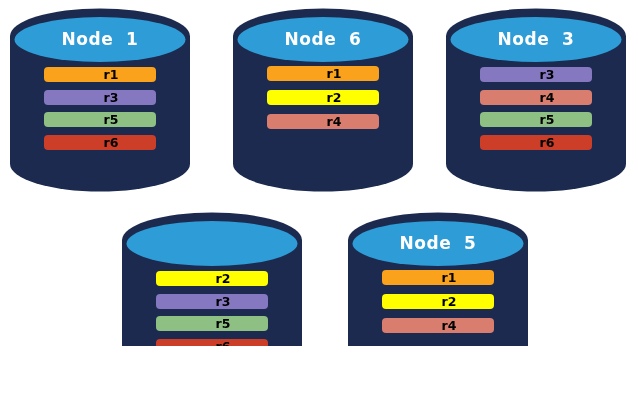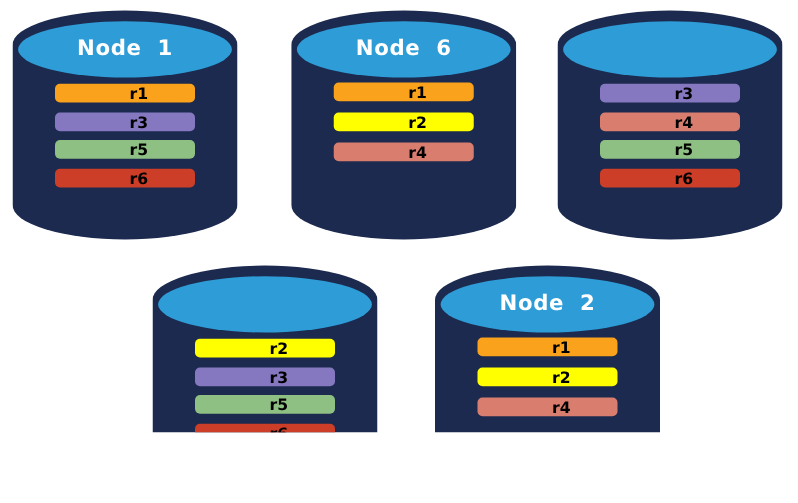--- a/index.html
+++ b/index.html
@@ -119,20 +119,21 @@
           <span>r4</span>
         </div>
       </div>
   </div>
 
   <div class="cylinder" style="left:446px; top:8px;">
     <svg class="cyl-svg" viewBox="0 0 180 184" aria-hidden="true">
       <path class="cyl-body" d="M0,28 A90,27.5 0 0 1 180,28 L180,156 A90,27.5 0 0 1 0,156 Z"></path>
       <ellipse class="cyl-top" cx="90" cy="31.5" rx="85.5" ry="22.5"></ellipse>
     </svg>
+    <div class="node-title">Node  3</div>
     <div class="bars">
         <div class="bar" style="background: rgb(134, 120, 192);">
           <span>r3</span>
         </div>
         <div class="bar" style="background: rgb(217, 126, 111);">
           <span>r4</span>
         </div>
         <div class="bar" style="background: rgb(142, 192, 131);">
           <span>r5</span>
         </div>
@@ -161,21 +162,21 @@
           <span>r6</span>
         </div>
       </div>
   </div>
 
   <div class="cylinder" style="left:348px; top:212px;">
     <svg class="cyl-svg" viewBox="0 0 180 184" aria-hidden="true">
       <path class="cyl-body" d="M0,28 A90,27.5 0 0 1 180,28 L180,156 A90,27.5 0 0 1 0,156 Z"></path>
       <ellipse class="cyl-top" cx="90" cy="31.5" rx="85.5" ry="22.5"></ellipse>
     </svg>
-    <div class="node-title">Node  2</div>
+    <div class="node-title">Node  5</div>
     <div class="bars bars-3">
         <div class="bar" style="background: rgb(250, 162, 27);">
           <span>r1</span>
         </div>
         <div class="bar" style="background: rgb(255, 255, 0);">
           <span>r2</span>
         </div>
         <div class="bar" style="background: rgb(217, 126, 111);">
           <span>r4</span>
         </div>

